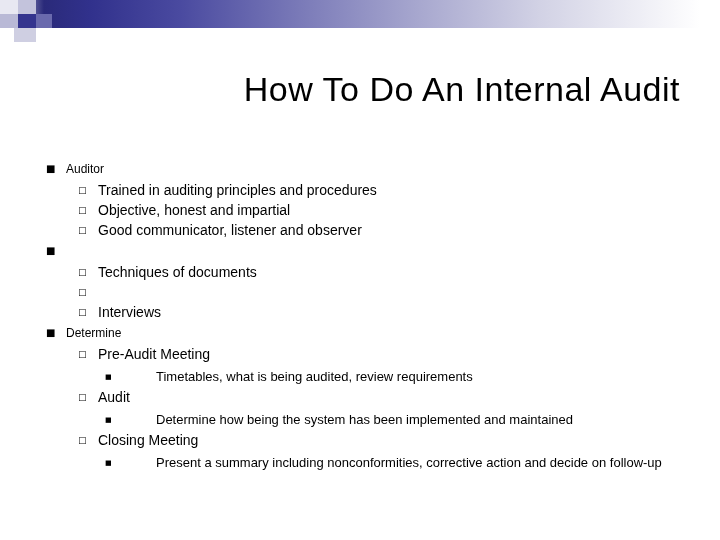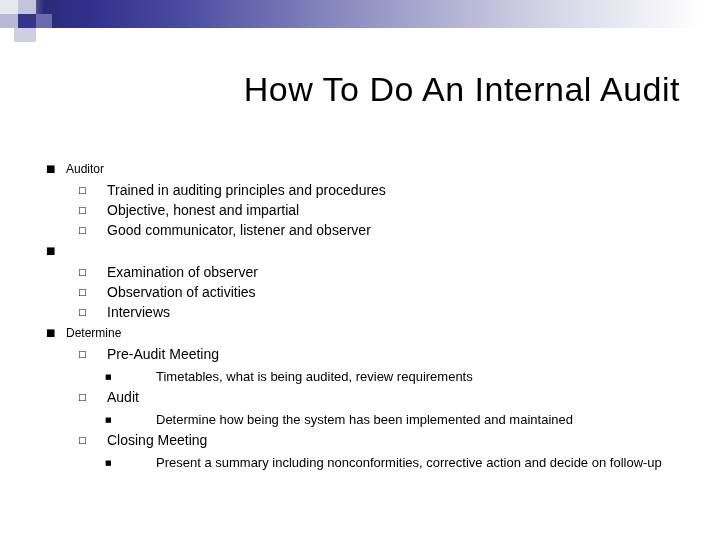--- a/index.html
+++ b/index.html
@@ -119,21 +119,20 @@
     line-height: 20px;
     color: #000000;
     font-family: "DejaVu Sans", sans-serif;
     padding-left: 2px;
     box-sizing: border-box;
   }
   .lvl2 .text {
     font-size: 14px;
     line-height: 20px;
     color: #000000;
-    margin-left: 9px;
   }
 
   
   .lvl3 { margin-left: 58px; }
   .lvl3 .bullet {
     width: 22px;
     flex: 0 0 22px;
     font-size: 7px;
     line-height: 20px;
     color: #000000;
@@ -184,25 +183,24 @@
   <div class="row lvl2">
     <span class="bullet">□</span>
     <span class="text">Good communicator, listener and observer</span>
   </div>
 
   <div class="row lvl1">
     <span class="bullet">■</span>
   </div>
   <div class="row lvl2">
     <span class="bullet">□</span>
-    <span class="text">Examination of observer</span>
-  </div>
-  <div class="row lvl2">
-    <span class="bullet">□</span>
-    <span class="text">Observation of activities</span>
+    <span class="text">Techniques of documents</span>
+  </div>
+  <div class="row lvl2">
+    <span class="bullet">□</span>
   </div>
   <div class="row lvl2">
     <span class="bullet">□</span>
     <span class="text">Interviews</span>
   </div>
 
   <div class="row lvl1">
     <span class="bullet">■</span>
     <span class="text">Determine</span>
   </div>

